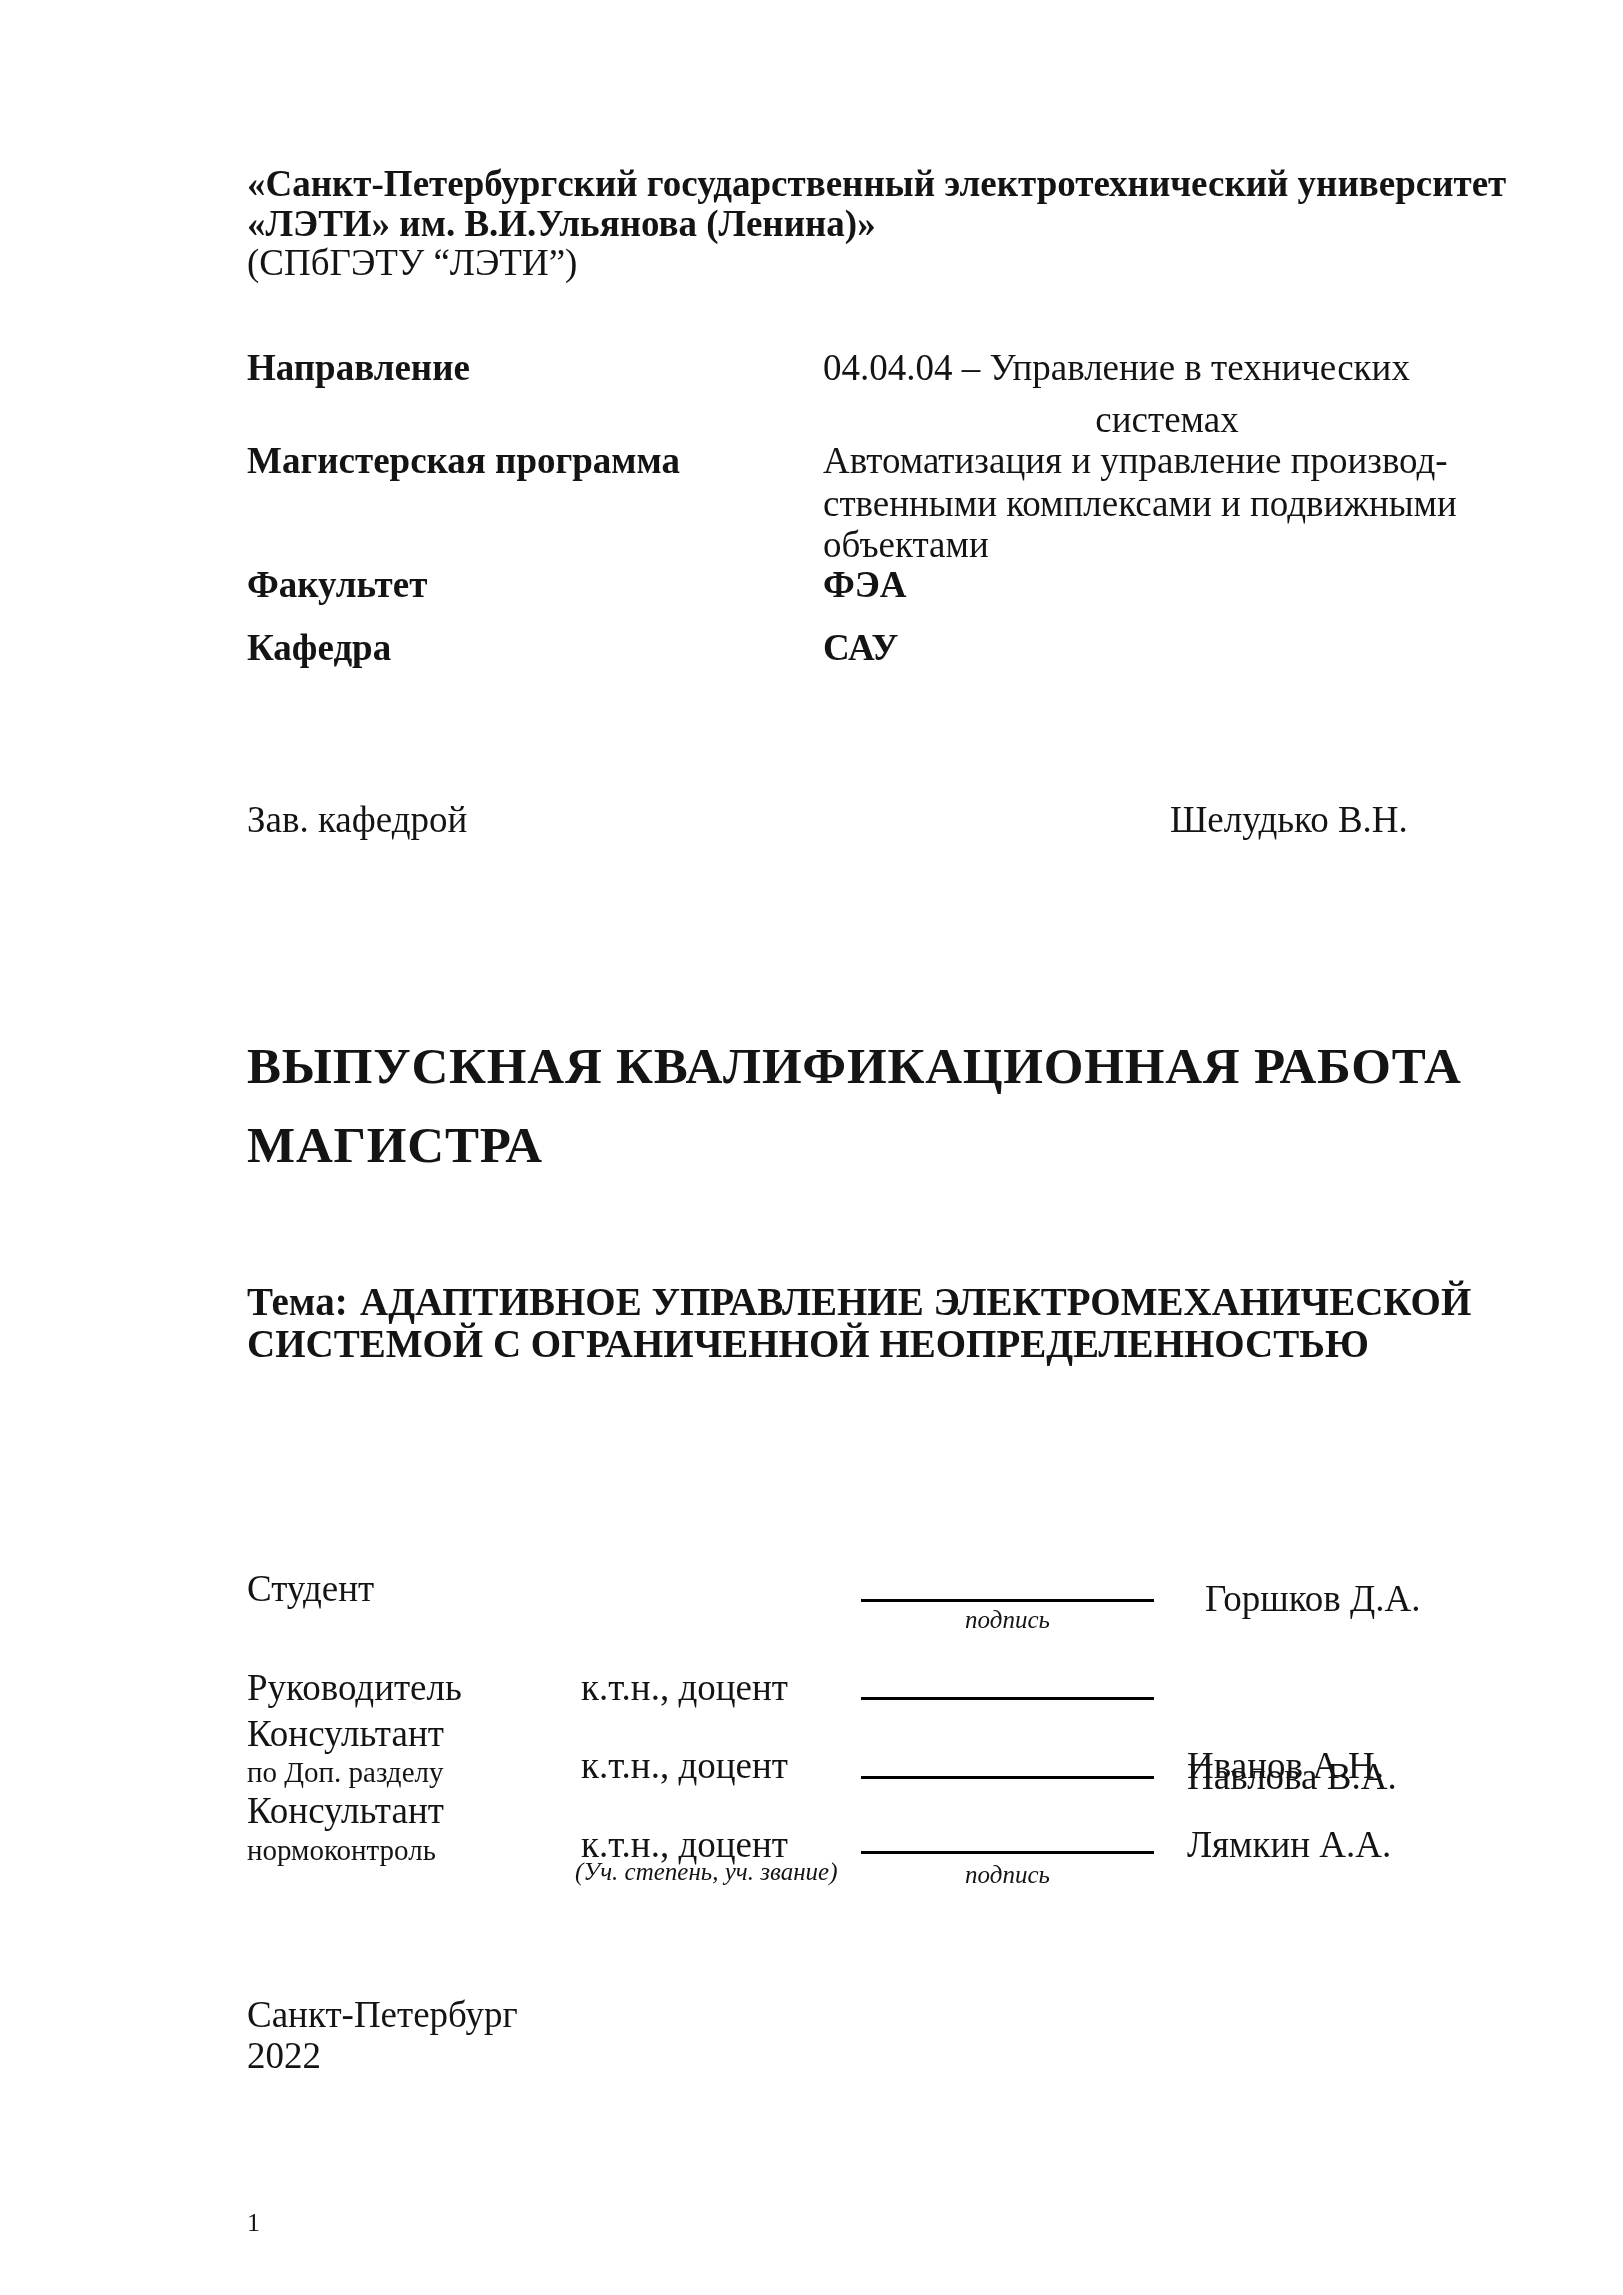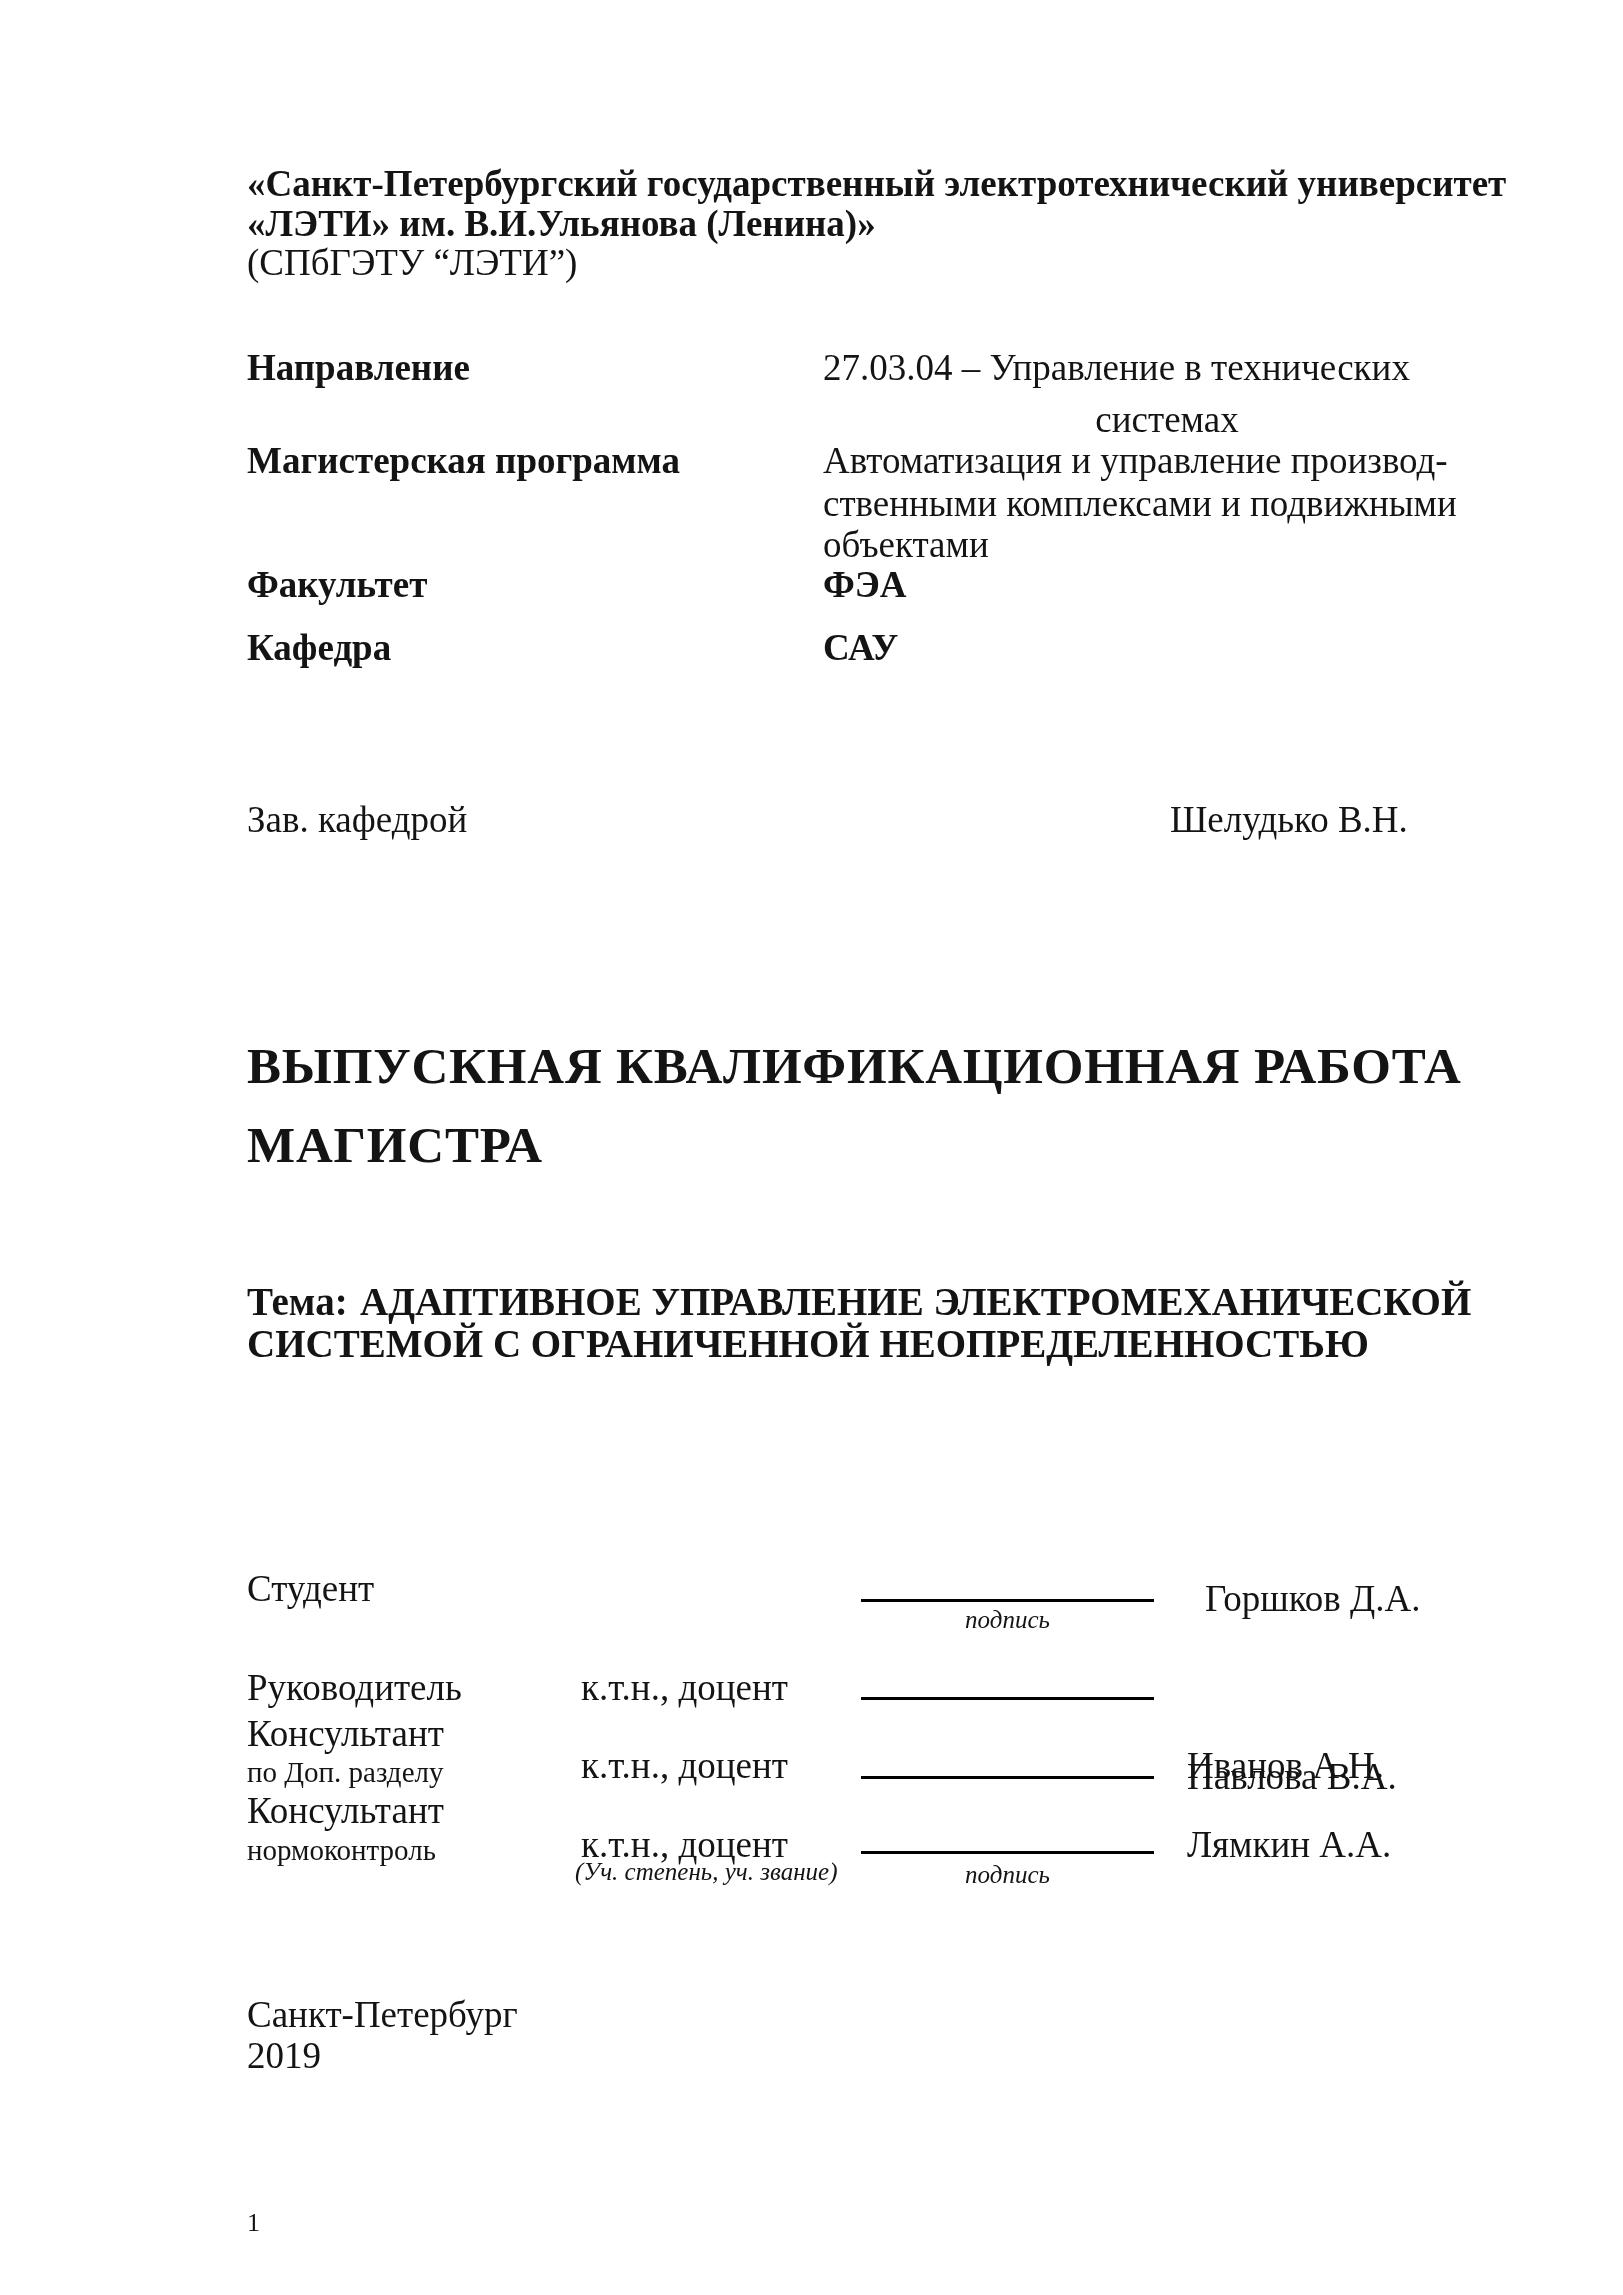--- a/index.html
+++ b/index.html
@@ -31,21 +31,21 @@
 </head>
 <body>
 
 <div class="page">
 
   <div class="abs center-col body-txt bold" style="top:163px;">«Санкт-Петербургский государственный электротехнический университет</div>
   <div class="abs center-col body-txt bold" style="top:203px;">«ЛЭТИ» им. В.И.Ульянова (Ленина)»</div>
   <div class="abs center-col body-txt" style="top:242px;">(СПбГЭТУ “ЛЭТИ”)</div>
 
   <div class="abs body-txt bold" style="left:247px;top:347px;">Направление</div>
-  <div class="abs body-txt" style="left:823px;top:347px;">27.03.04 – Управление в технических</div>
+  <div class="abs body-txt" style="left:823px;top:347px;">04.04.04 – Управление в технических</div>
   <div class="abs body-txt value-col-center" style="top:399px;">системах</div>
 
   <div class="abs body-txt" style="left:823px;top:440px;">Автоматизация и управление производ-</div>
   <div class="abs body-txt bold" style="left:247px;top:440px;">Магистерская программа</div>
   <div class="abs body-txt" style="left:823px;top:483px;">ственными комплексами и подвижными</div>
   <div class="abs body-txt" style="left:823px;top:524px;">объектами</div>
 
   <div class="abs body-txt bold" style="left:247px;top:564px;">Факультет</div>
   <div class="abs body-txt bold" style="left:823px;top:564px;">ФЭА</div>
 
@@ -79,17 +79,17 @@
 
   <div class="abs body-txt" style="left:247px;top:1790px;">Консультант</div>
   <div class="abs small-txt" style="left:247px;top:1834px;">нормоконтроль</div>
   <div class="abs body-txt" style="left:581px;top:1824px;">к.т.н., доцент</div>
   <div class="abs sig-line" style="top:1851px;"></div>
   <div class="abs caption" style="left:575px;top:1858px;">(Уч. степень, уч. звание)</div>
   <div class="abs caption sig-caption" style="top:1861px;">подпись</div>
   <div class="abs body-txt" style="left:1187px;top:1824px;">Лямкин А.А.</div>
 
   <div class="abs center-col body-txt" style="top:1994px;">Санкт-Петербург</div>
-  <div class="abs center-col body-txt" style="top:2035px;">2019</div>
+  <div class="abs center-col body-txt" style="top:2035px;">2022</div>
   <div class="abs center-col pagenum" style="top:2208px;">1</div>
 
 </div>
 
 
 </body></html>

